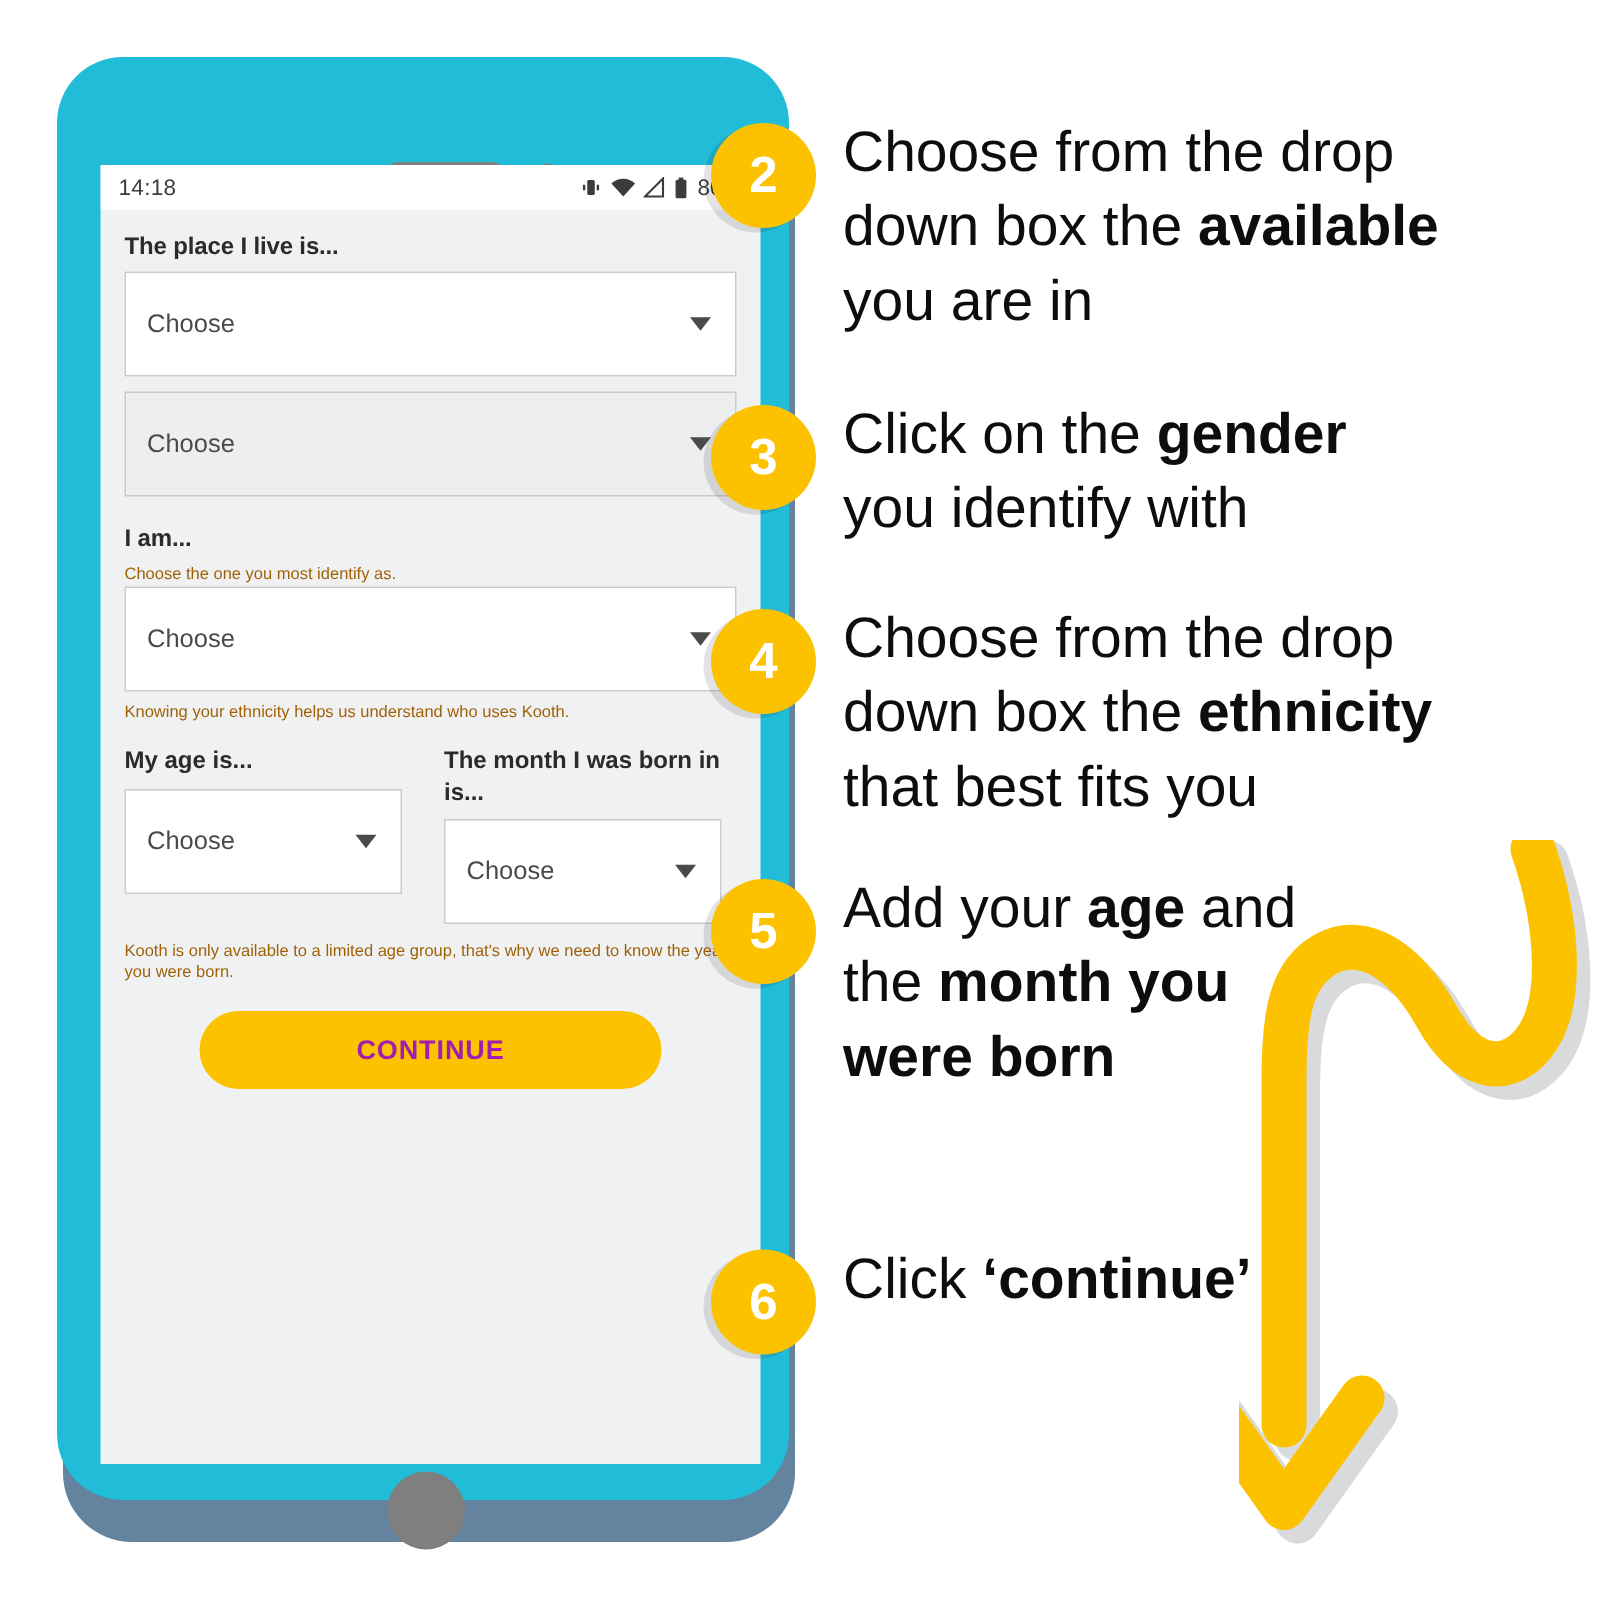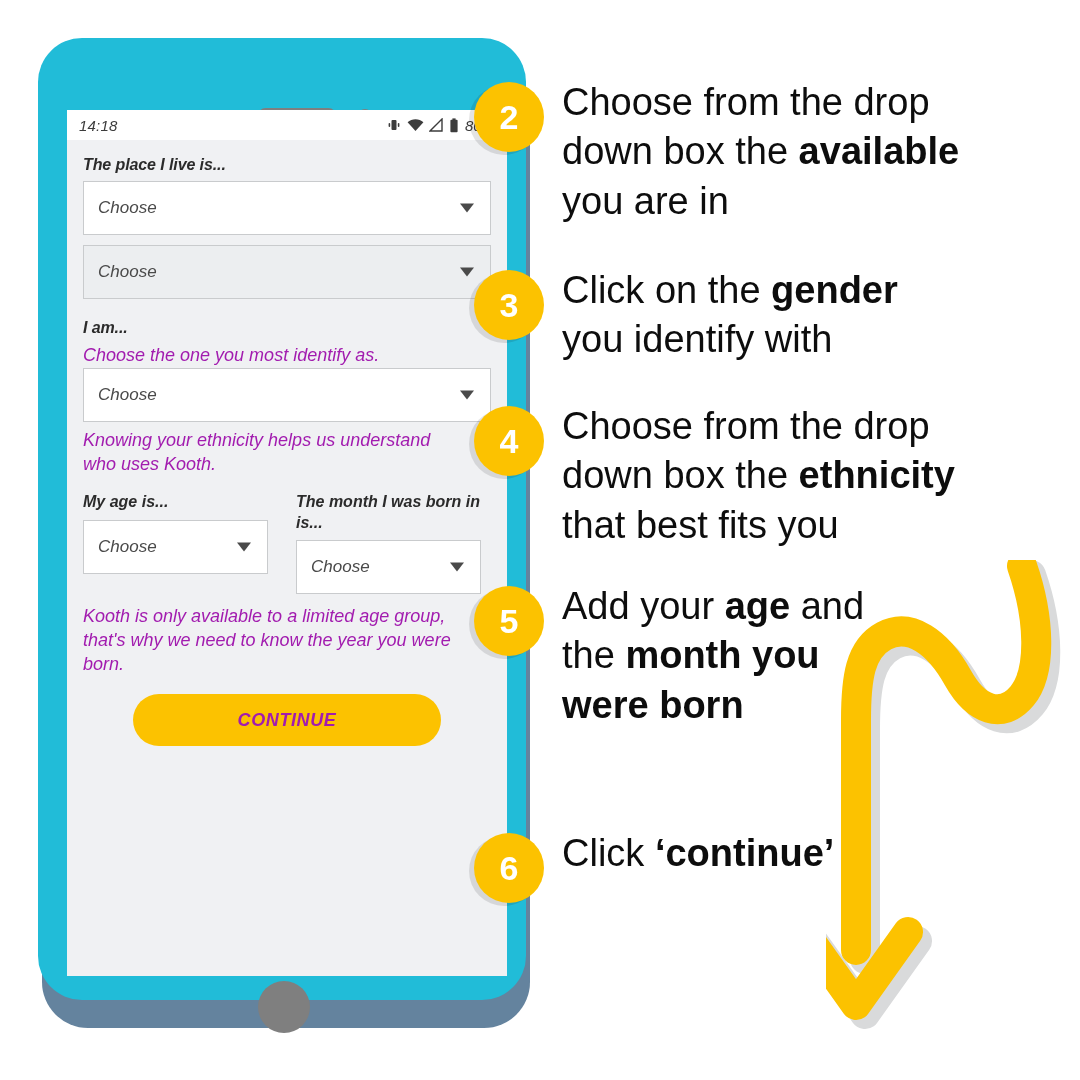--- a/index.html
+++ b/index.html
@@ -53,21 +53,20 @@
     border-radius:50%;
   }
 
   
   #phone-screen{
     position:absolute;
     left:29px; top:72px;
     width:440px; height:866px;
     background:#f0f1f3;
     overflow:hidden;
-    font-style:italic;
   }
   #status-bar{
     height:30px;
     background:#ffffff;
     display:flex;
     align-items:center;
     justify-content:space-between;
     padding:0 12px;
     box-sizing:border-box;
   }
@@ -95,21 +94,21 @@
 
   .field-label{
     font-size:16px;
     font-weight:bold;
     color:#2b2b2b;
     margin:0 0 7px 0;
     letter-spacing:-.1px;
   }
   .select-box{
     position:relative;
-    height:54px;
+    height:70px;
     border:1px solid #c9cbcd;
     background:#ffffff;
     box-sizing:border-box;
     display:flex;
     align-items:center;
     padding-left:14px;
   }
   .select-box.disabled{ background:#eceef0; }
   .select-value{
     font-size:17px;
@@ -119,22 +118,22 @@
     position:absolute;
     right:16px;
     top:50%;
     transform:translateY(-50%);
     width:0;height:0;
     border-left:7px solid transparent;
     border-right:7px solid transparent;
     border-top:9px solid #4a4a4a;
   }
   .helper-text{
-    font-size:18px;
-    color:#a21caf;
+    font-size:11px;
+    color:#a16207;
     line-height:1.32;
     margin:7px 0 0 0;
   }
 
   .gender-grid{
     display:grid;
     grid-template-columns:1fr 1fr;
     gap:10px 22px;
     margin-top:2px;
   }

